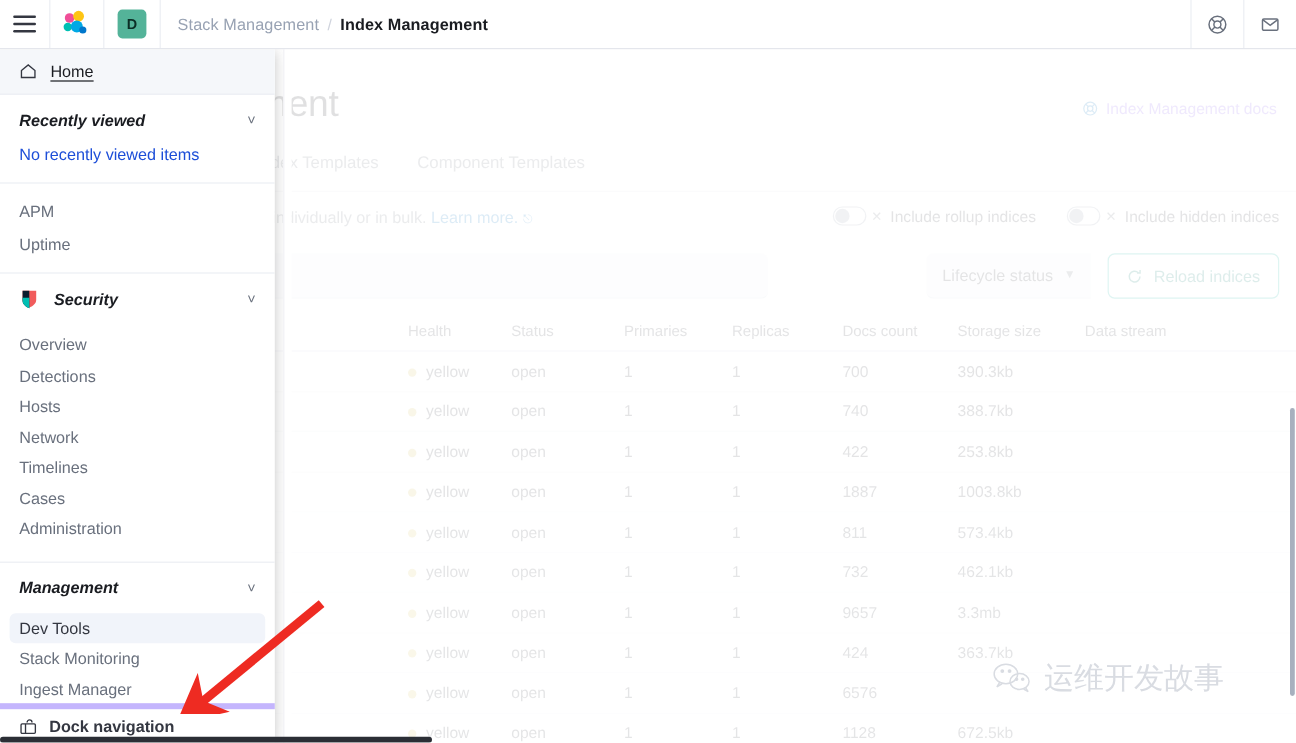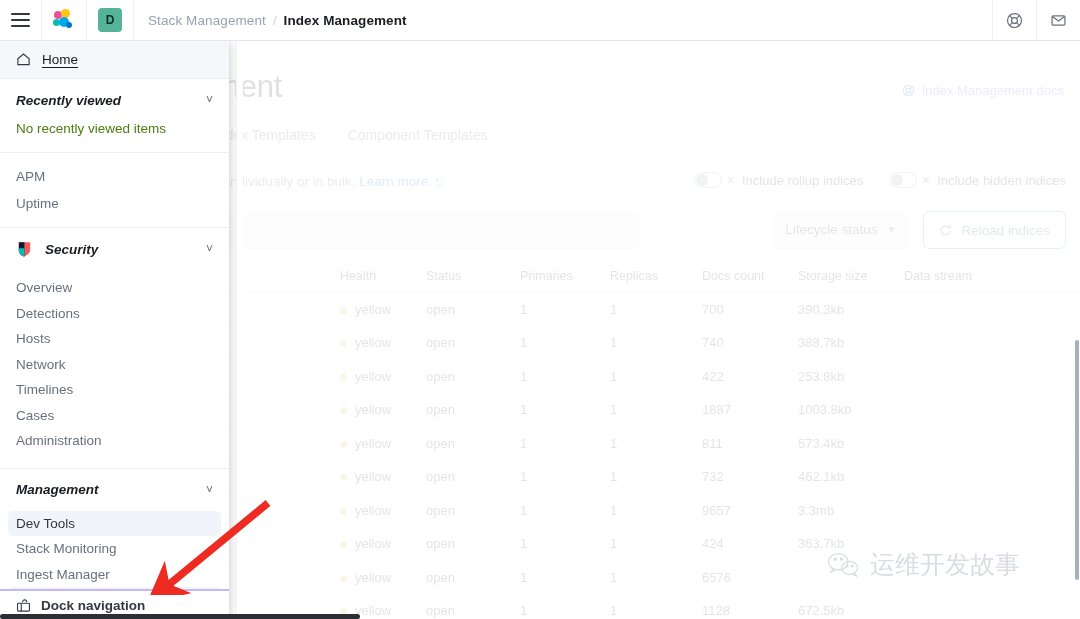--- a/index.html
+++ b/index.html
@@ -130,39 +130,39 @@
     padding: 0 16px; background: #f5f7fa; border-bottom: 1px solid #eceef3;
   }
   .home-label { font-size: 13.5px; color: #1a1c21; text-decoration: underline; text-underline-offset: 3px; }
 
   .section-hd {
     display: flex; align-items: center; height: 42px; padding: 0 16px;
     font-size: 13.5px; font-weight: 700; color: #1a1c21; font-style: italic;
   }
   .section-hd .sp { margin-left: auto; }
   .section-hd .chevd { font-size: 12px; color: #69707d; font-weight: 400; }
-  .empty-note { font-size: 13.5px; color: #4d7c0f; padding: 0 16px 16px 16px; }
+  .empty-note { font-size: 13.5px; color: #1d4ed8; padding: 0 16px 16px 16px; }
   .divider { height: 1px; background: #eceef3; margin: 0; }
 
   .nav-item {
     display: block; font-size: 13.5px; color: #69707d;
     padding: 0 16px; height: 25.5px; line-height: 25.5px; white-space: nowrap;
   }
   .nav-item.strong { color: #1a1c21; }
   .nav-item.selected {
     background: #f1f4fa; border-radius: 5px; margin: 0 8px; padding: 0 8px; color: #1a1c21;
   }
   .nav-item.selected.underline { text-underline-offset: 3px; color:#343741; }
   .nav-pad { padding-top: 5px; padding-bottom: 5px; }
 
   .sec-icon { width: 17px; height: 18px; margin-right: 12px; flex: none; }
 
   .flyout-foot {
     position: absolute; left: 0; bottom: 0; width: 243px;
-    border-top: 2px solid #c4b5fd; background: #fff; padding: 7px 16px 6px 16px;
+    border-top: 5px solid #c4b5fd; background: #fff; padding: 7px 16px 6px 16px;
     display: flex; align-items: center; gap: 10px;
   }
   .foot-label { font-size: 13.5px; color: #343741; font-weight: 700; }
 
   
   .fly-scroll {
     position: absolute; right: 1px; top: 340px; width: 4px; height: 240px;
     background: #98a2b3; border-radius: 2px; z-index: 45; opacity: .85;
   }
   

